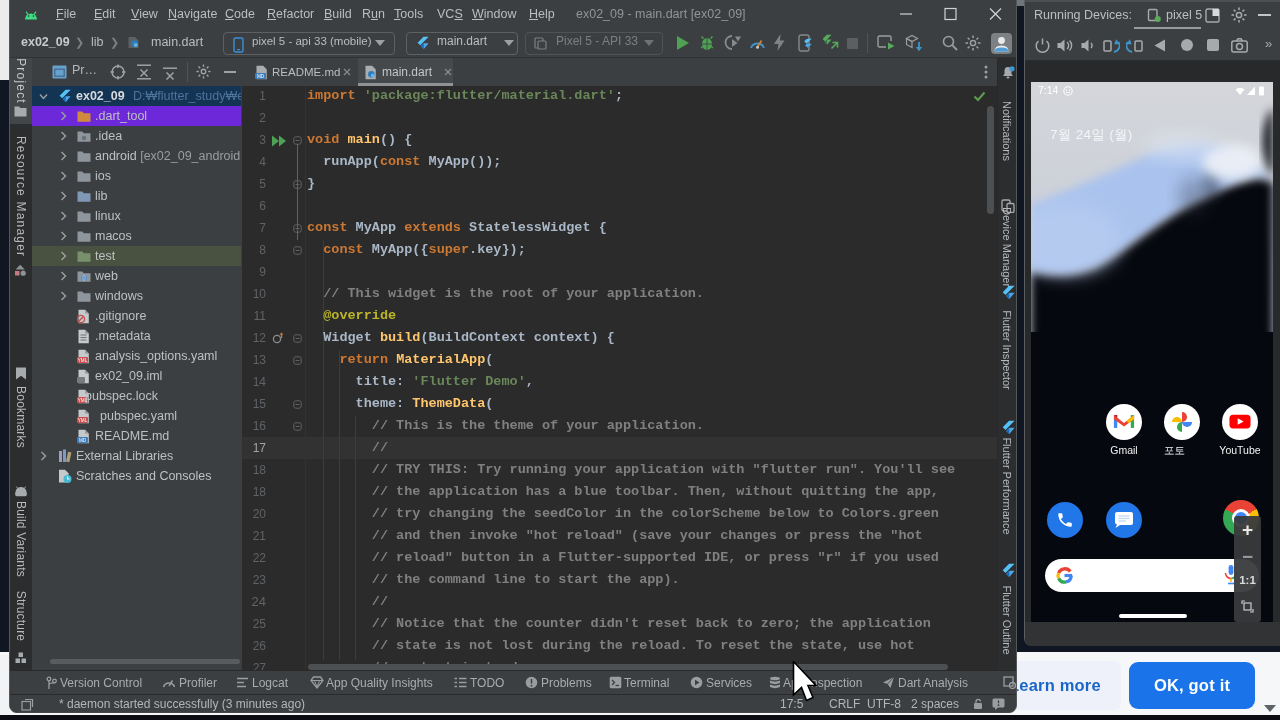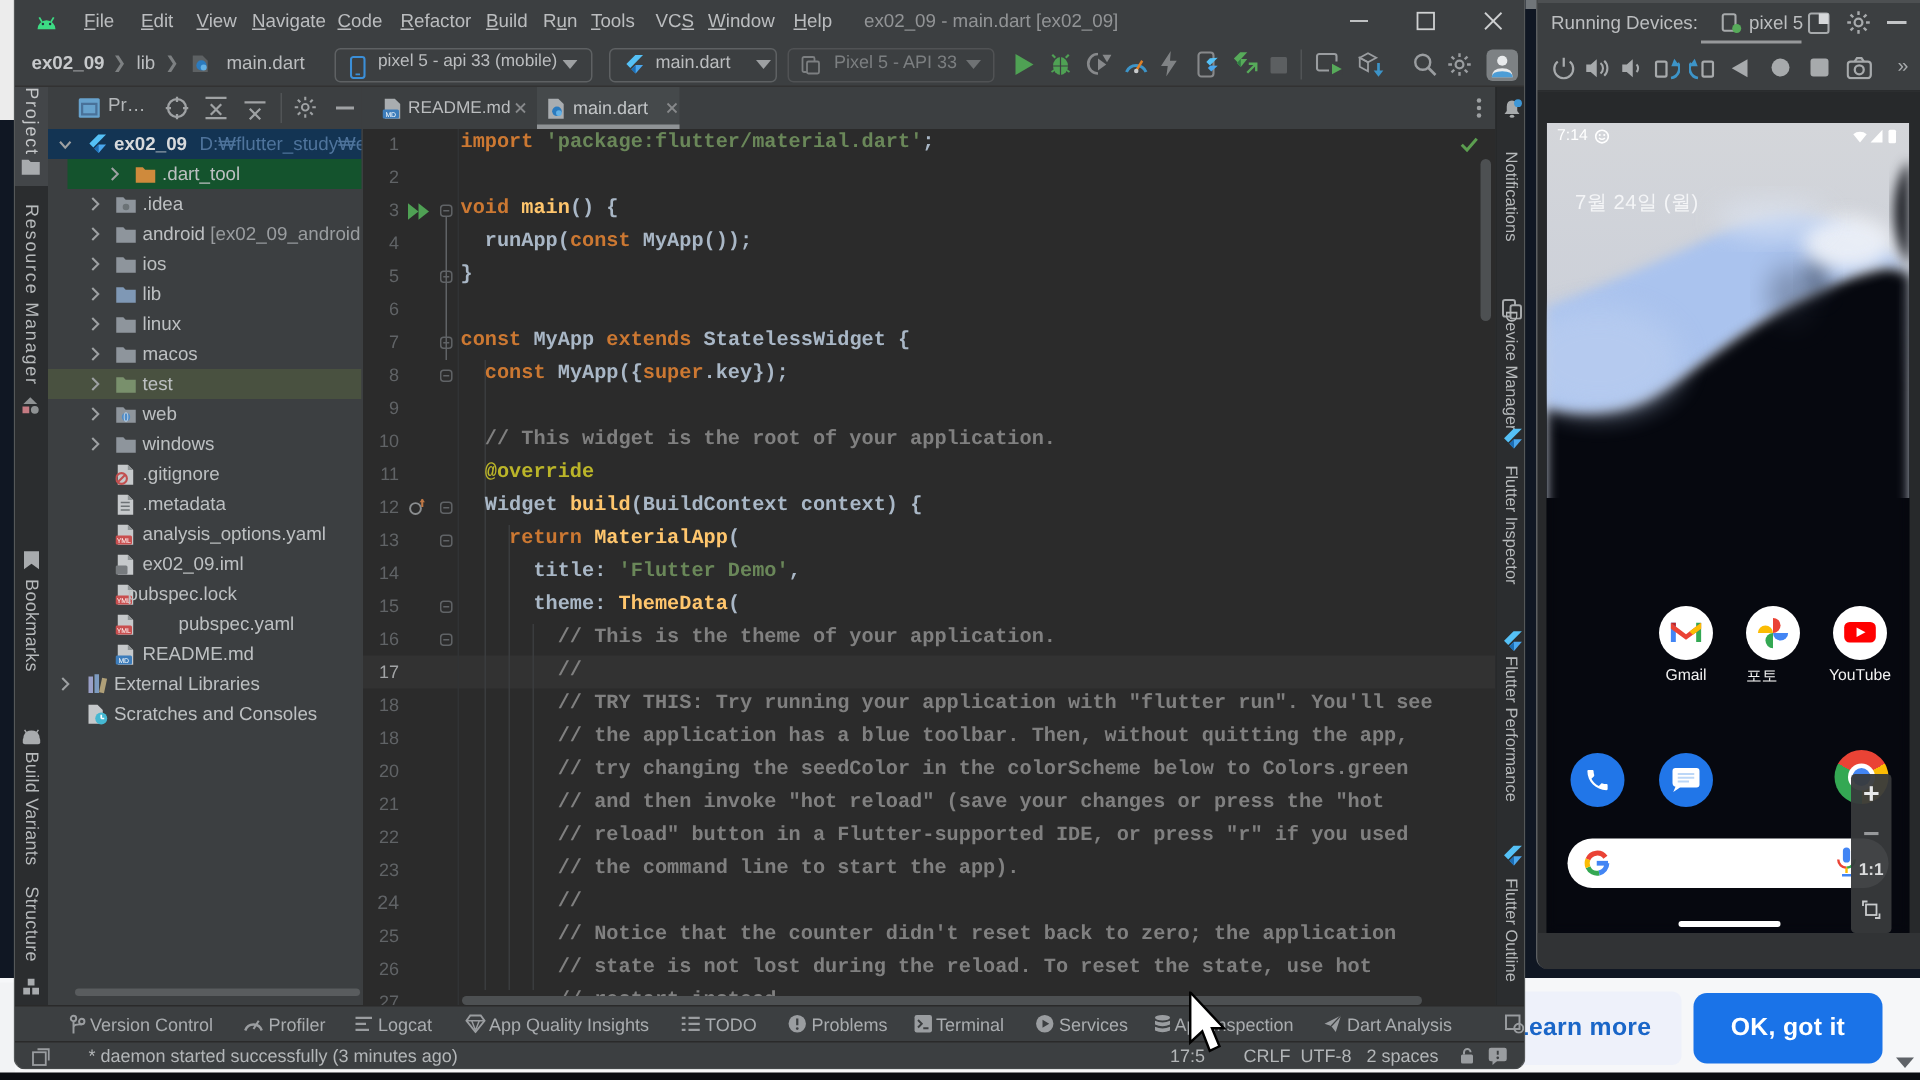--- a/index.html
+++ b/index.html
@@ -415,21 +415,21 @@
               <polyline points="1,2.5 4.5,6.5 8,2.5" fill="none" stroke="#9da0a2" stroke-width="1.4"></polyline>
             </svg>
             <svg class="abs" style="left:26px;top:3px;" width="14" height="14" viewBox="0 0 16 16">
               <polygon points="14.5,0.8 8.6,0.8 1.8,7.6 4.8,10.6" fill="#55c1f6"></polygon>
               <polygon points="14.5,8.3 8.9,8.3 5.6,11.6 8.9,14.9" fill="#4aa7ee"></polygon>
               <polygon points="5.6,11.6 8.9,8.3 8.9,14.9" fill="#1c6db4"></polygon>
             </svg>
             <span class="abs" style="left:44px;color:#d8dadc;font-weight:bold;">ex02_09</span>
             <span class="abs" style="left:101px;color:#4f749c;">D:₩flutter_study₩ex</span>
           </div>
-    <div class="row" style="left:0;top:48px;width:209px;background:#14532d;margin-left:13px;">
+    <div class="row" style="left:0;top:48px;width:209px;background:#6d28d9;">
             <svg class="abs" style="left:27px;top:5px;" width="9" height="10" viewBox="0 0 9 10">
               <polyline points="2.5,1 6.5,5 2.5,9" fill="none" stroke="#9da0a2" stroke-width="1.4"></polyline>
             </svg>
             <svg class="abs" style="left:45px;top:3.5px;" width="14" height="13" viewBox="0 0 14 13">
               <path d="M0.5 1.5 H5.2 L6.8 3.2 H13.5 V11.8 H0.5 Z" fill="#cf8a3c"></path>
             </svg>
             <span class="abs" style="left:63px;">.dart_tool</span>
           </div>
     <div class="row" style="left:0;top:68px;width:209px;">
             <svg class="abs" style="left:27px;top:5px;" width="9" height="10" viewBox="0 0 9 10">
@@ -562,21 +562,21 @@
             </svg>
             <span class="abs" style="left:53px;">pubspec.lock</span>
           </div>
     <div class="row" style="left:0;top:348px;width:209px;">
             <svg class="abs" style="left:45px;top:2.5px;" width="13" height="15" viewBox="0 0 13 15">
               <path d="M1.5 0.8 H8.2 L11.8 4.4 V14.2 H1.5 Z" fill="#c6c9cb"></path>
               <path d="M8.2 0.8 L11.8 4.4 H8.2 Z" fill="#8f9496"></path>
               <rect x="0" y="8" width="11" height="6" rx="1" fill="#c94f4f"></rect>
               <text x="5.5" y="12.8" font-size="4.6" fill="#fff" text-anchor="middle" font-family="Liberation Sans">YML</text>
             </svg>
-            <span class="abs" style="left:77px;padding-left:10px;">pubspec.yaml</span>
+            <span class="abs" style="left:58px;padding-left:10px;">pubspec.yaml</span>
           </div>
     <div class="row" style="left:0;top:368px;width:209px;">
             <svg class="abs" style="left:45px;top:2.5px;" width="13" height="15" viewBox="0 0 13 15">
               <path d="M1.5 0.8 H8.2 L11.8 4.4 V14.2 H1.5 Z" fill="#c6c9cb"></path>
               <path d="M8.2 0.8 L11.8 4.4 H8.2 Z" fill="#8f9496"></path>
               <rect x="0" y="8" width="11" height="6" rx="1" fill="#3d7dbb"></rect>
               <text x="5.5" y="12.8" font-size="4.6" fill="#fff" text-anchor="middle" font-family="Liberation Sans">MD</text>
             </svg>
             <span class="abs" style="left:63px;">README.md</span>
           </div>

